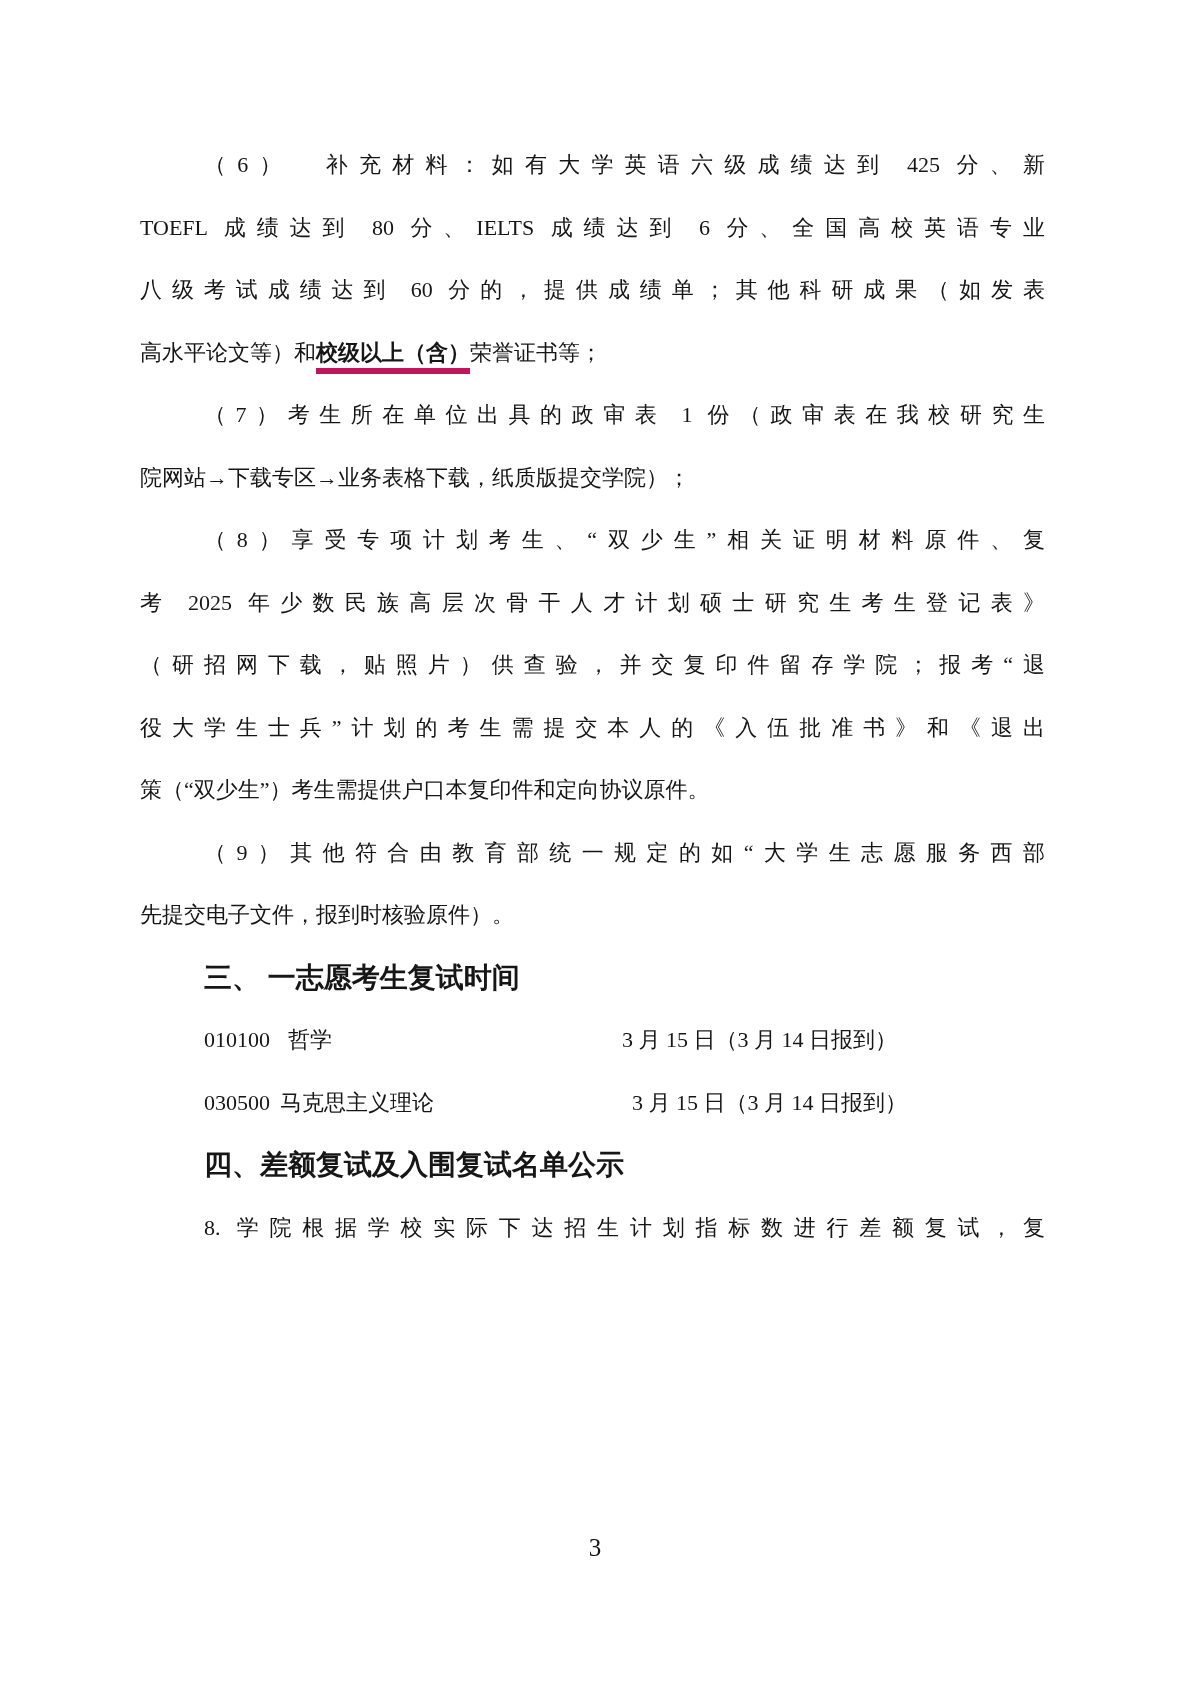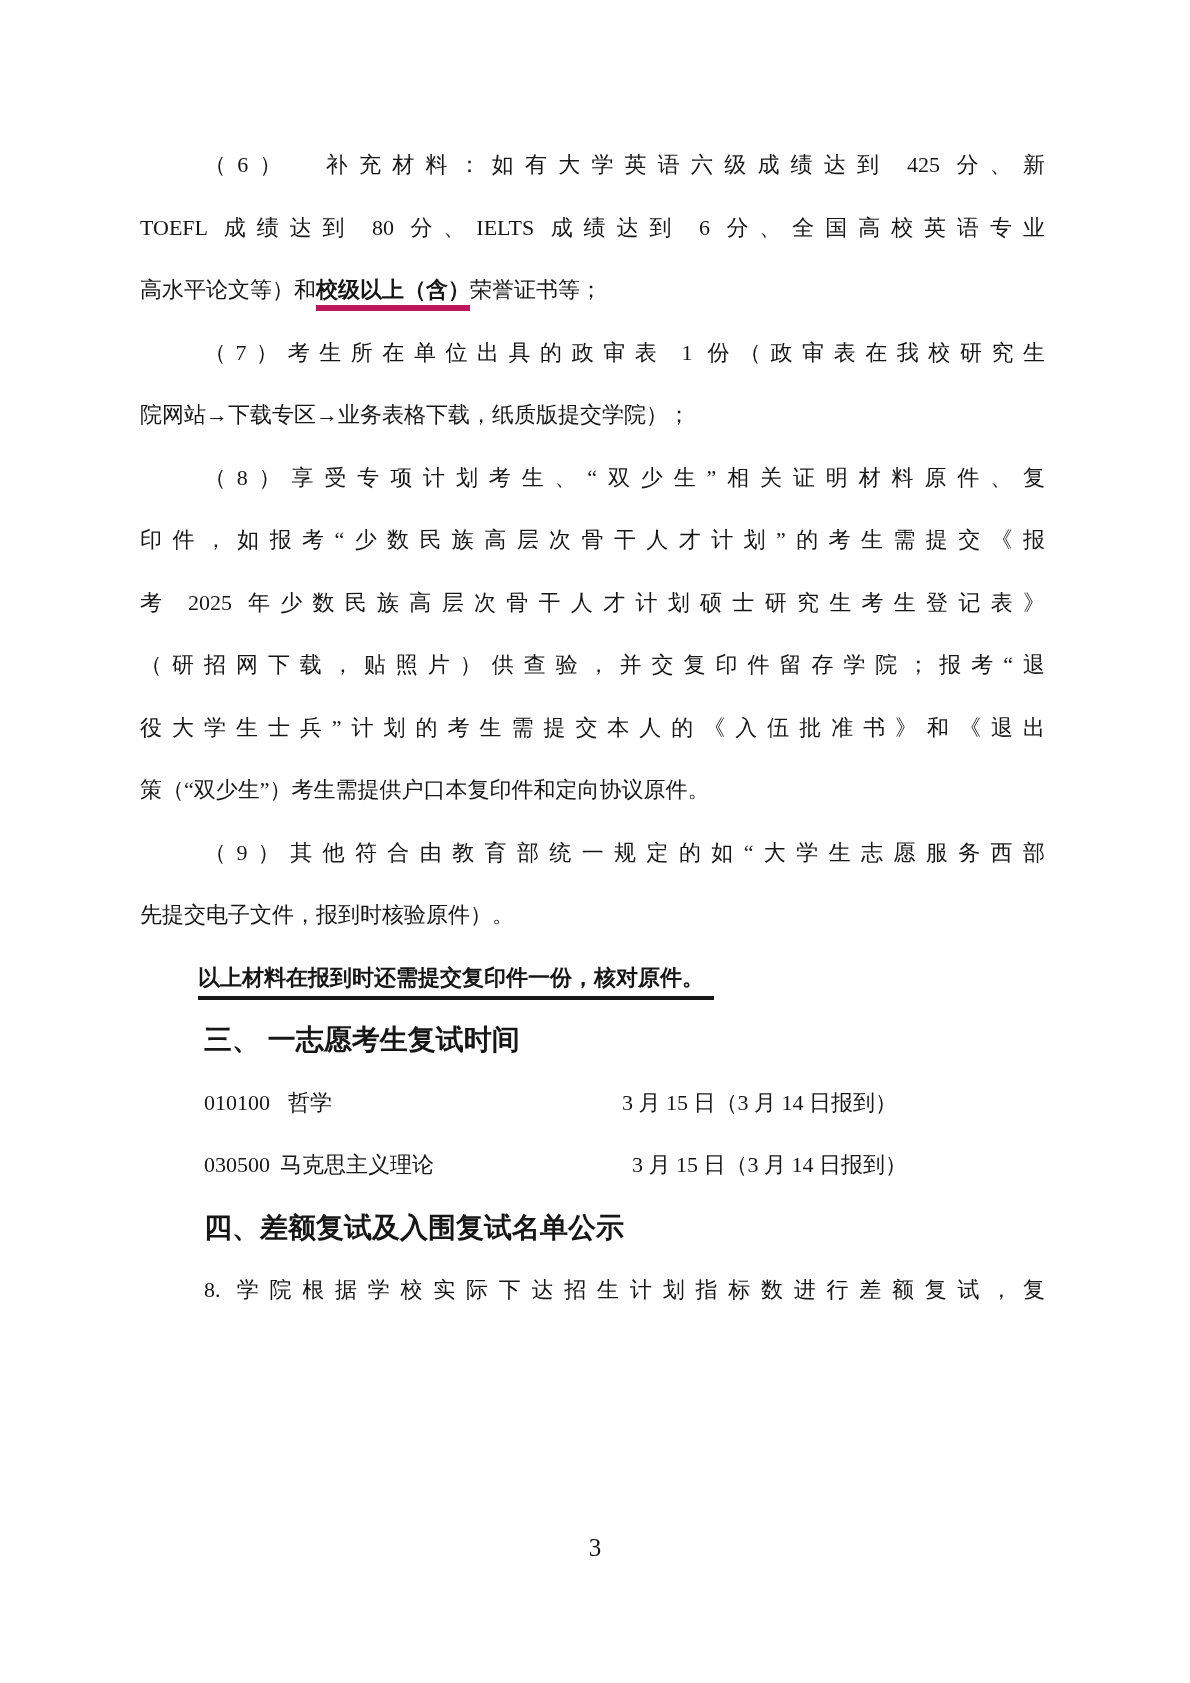--- a/index.html
+++ b/index.html
@@ -67,36 +67,35 @@
   }
 </style>
 </head>
 <body>
 
 <div class="page">
   <div class="content">
 
     <div class="ln stretch indent">（6）　补充材料：如有大学英语六级成绩达到 425 分、新</div>
     <div class="ln stretch">TOEFL 成绩达到 80 分、IELTS 成绩达到 6 分、全国高校英语专业</div>
+    <div class="ln stretch">八级考试成绩达到 60 分的，提供成绩单；其他科研成果（如发表</div>
     <div class="ln noj"><span>高水平论文等）和</span><span class="em-u">校级以上（含）</span><span>荣誉证书等；</span></div>
 
     <div class="ln stretch indent">（7）考生所在单位出具的政审表 1 份（政审表在我校研究生</div>
     <div class="ln noj">院网站→下载专区→业务表格下载，纸质版提交学院）；</div>
 
     <div class="ln stretch indent">（8）享受专项计划考生、“双少生”相关证明材料原件、复</div>
-    <div class="ln stretch">印件，如报考“少数民族高层次骨干人才计划”的考生需提交《报</div>
     <div class="ln stretch">考 2025 年少数民族高层次骨干人才计划硕士研究生考生登记表》</div>
     <div class="ln stretch">（研招网下载，贴照片）供查验，并交复印件留存学院；报考“退</div>
     <div class="ln stretch">役大学生士兵”计划的考生需提交本人的《入伍批准书》和《退出</div>
     <div class="ln noj">策（“双少生”）考生需提供户口本复印件和定向协议原件。</div>
 
     <div class="ln stretch indent">（9）其他符合由教育部统一规定的如“大学生志愿服务西部</div>
     <div class="ln noj">先提交电子文件，报到时核验原件）。</div>
 
-    <div class="ln noj indent-sm notice-line"><span class="notice-u">以上材料在报到时还需提交复印件一份，核对原件。</span></div>
 
     <div class="ln noj indent heading">三、 一志愿考生复试时间</div>
 
     <div class="ln noj row row-1">
       <span class="code">010100</span><span class="major">哲学</span>
       <span class="date">3 月 15 日（3 月 14 日报到）</span>
     </div>
     <div class="ln noj row row-2">
       <span class="code">030500</span><span class="major">马克思主义理论</span>
       <span class="date">3 月 15 日（3 月 14 日报到）</span>

